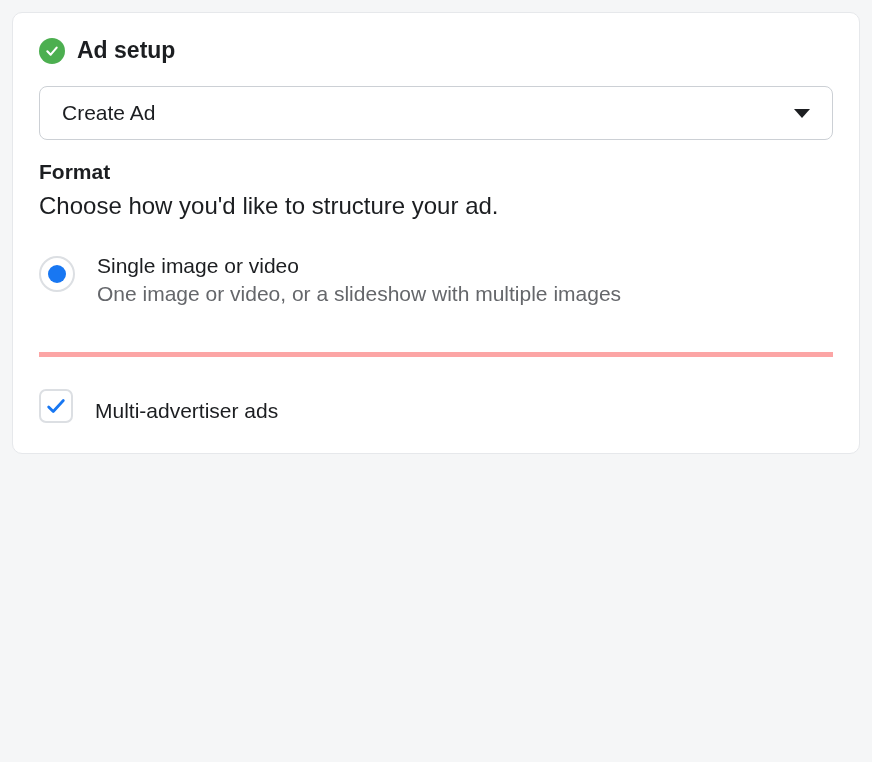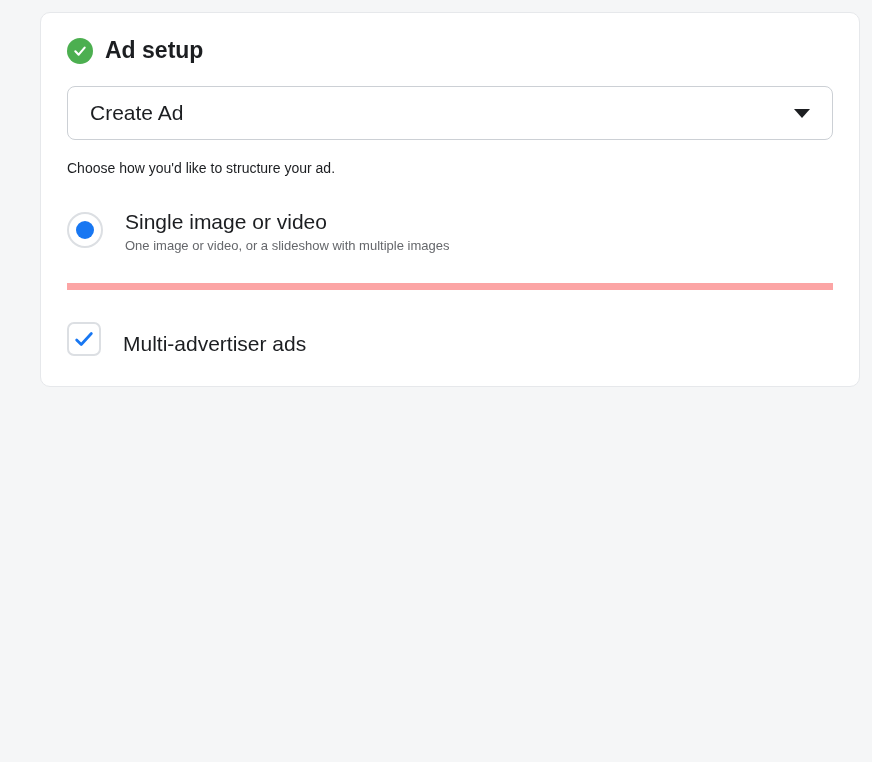--- a/index.html
+++ b/index.html
@@ -11,21 +11,20 @@
       font-family: -apple-system, BlinkMacSystemFont, "Segoe UI", Helvetica, Arial, sans-serif;
       background: #f5f6f7;
       padding: 12px;
       width: 872px;
     }
     .card {
       background: #ffffff;
       border: 1px solid #e6e8eb;
       border-radius: 10px;
       padding: 24px 26px 30px 26px;
-      margin-left: 28px;
     }
     .header-row {
       display: flex;
       align-items: center;
       gap: 12px;
       margin-bottom: 22px;
     }
     .check-badge {
       width: 26px;
       height: 26px;
@@ -68,30 +67,30 @@
       border-right: 8px solid transparent;
       border-top: 9px solid #1c1e21;
     }
     .section-heading {
       font-size: 21px;
       font-weight: 700;
       color: #1c1e21;
       margin-bottom: 8px;
     }
     .section-sub {
-      font-size: 14px;
+      font-size: 24px;
       color: #1c1e21;
       margin-bottom: 34px;
     }
     .radio-group {
       display: flex;
       flex-direction: column;
       gap: 28px;
-      padding-bottom: 30px;
-      border-bottom: 7px solid #fca5a5;
+      padding-bottom: 46px;
+      border-bottom: 5px solid #fca5a5;
       margin-bottom: 30px;
     }
     .radio-row {
       display: flex;
       align-items: flex-start;
       gap: 22px;
       cursor: pointer;
     }
     .radio-outer {
       width: 36px;
@@ -108,21 +107,21 @@
       width: 18px;
       height: 18px;
       border-radius: 50%;
       background: #1877f2;
     }
     .radio-label {
       font-size: 21px;
       color: #1c1e21;
     }
     .radio-desc {
-      font-size: 13px;
+      font-size: 21px;
       color: #65676b;
       margin-top: 4px;
     }
     .checkbox-row {
       display: flex;
       align-items: flex-end;
       gap: 22px;
     }
     .checkbox-box {
       width: 34px;
@@ -167,20 +166,21 @@
       </svg>
     </div>
     <div class="header-title">Ad setup</div>
   </div>
 
   <div class="dropdown">
     <span class="dropdown-label">Create Ad</span>
     <span class="caret"></span>
   </div>
 
+  <div class="section-heading">Format</div>
   <div class="section-sub">Choose how you'd like to structure your ad.</div>
 
   <div class="radio-group">
 
     <div class="radio-row">
       <div class="radio-outer">
         <div class="radio-inner"></div>
       </div>
       <div>
         <div class="radio-label">Single image or video</div>

